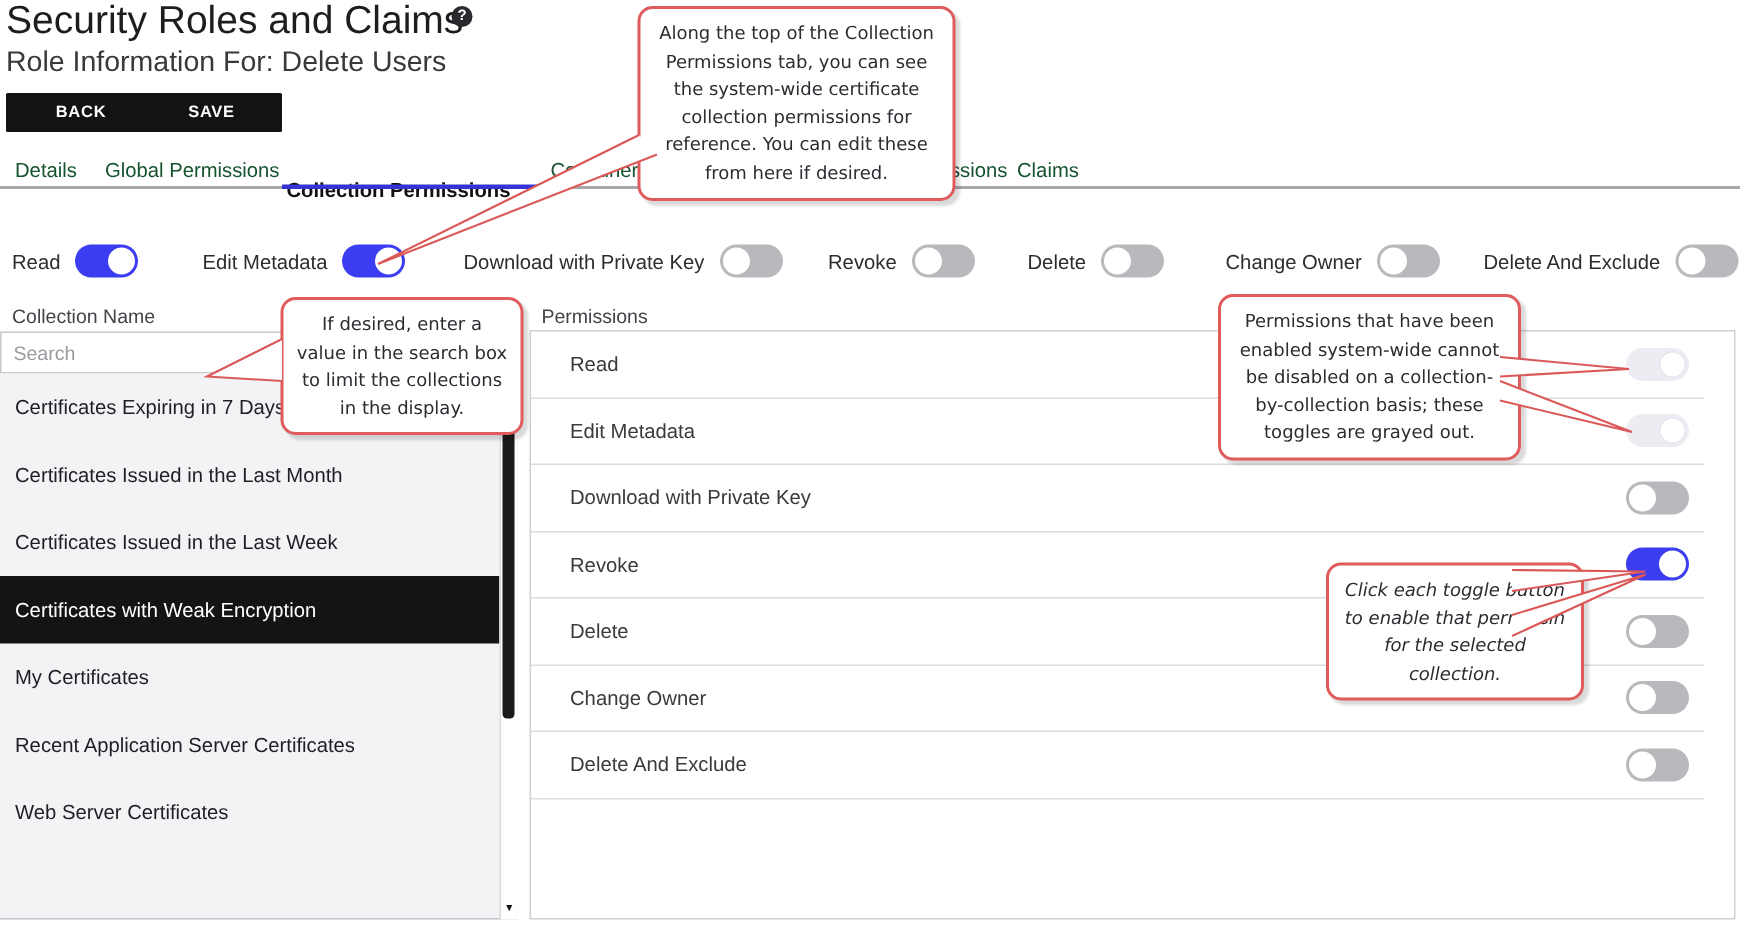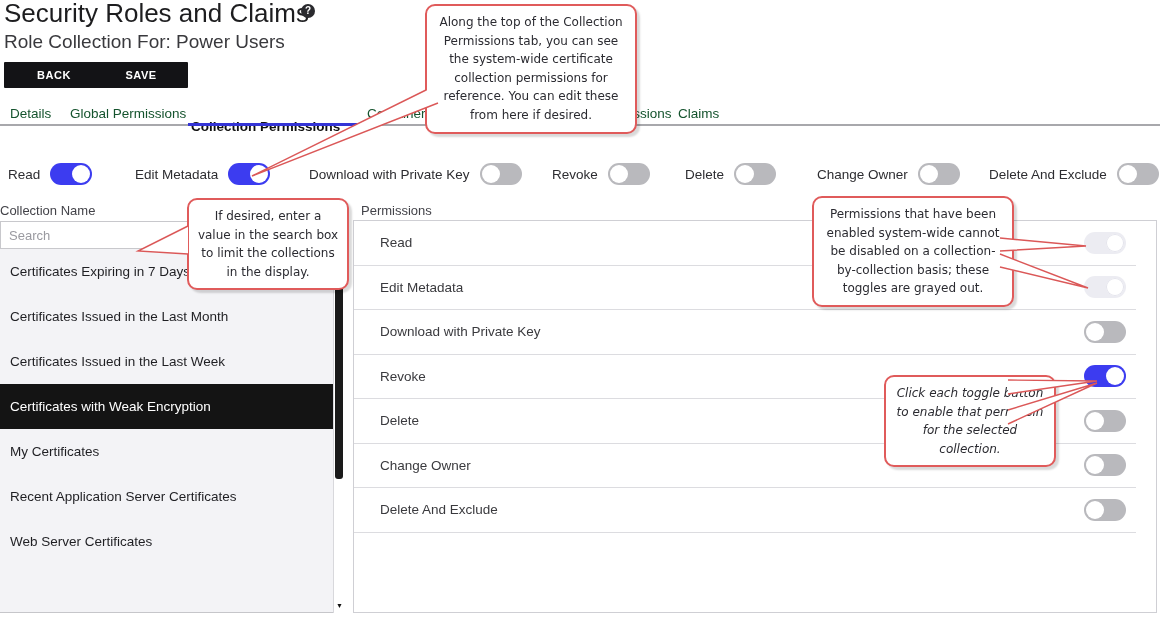--- a/index.html
+++ b/index.html
@@ -29,21 +29,21 @@
 
   
   .toggle{position:relative;display:inline-block;width:42px;height:22px;border-radius:12px;cursor:pointer;flex:none;}
   .toggle .knob{position:absolute;top:2px;width:18px;height:18px;border-radius:50%;background:#fff;}
   .toggle.on{background:#3c3cf0;} .toggle.on .knob{right:2px;}
   .toggle.off{background:#b9b9bd;} .toggle.off .knob{left:2px;}
   .toggle.dis{background:#ececf2;} .toggle.dis .knob{right:2px;box-shadow:inset 0 0 0 1px #e4e4ec;}
 
   
   .col-head{position:absolute;top:203px;font-size:13px;color:#434349;}
-  #head-collections{left:0;} #head-permissions{left:361px;}
+  #head-collections{left:8px;} #head-permissions{left:361px;}
 
   
   #search-box{position:absolute;left:0;top:221px;width:345px;height:28px;box-sizing:border-box;
       border:1px solid #c8c8cc;padding:0 8px;font-family:"Liberation Sans",sans-serif;font-size:13px;color:#444;}
   #search-box::placeholder{color:#9a9aa0;}
   #collection-list{position:absolute;left:0;top:249px;width:345px;height:364px;background:#f3f3f6;
       border-bottom:1px solid #c6c6ca;box-sizing:border-box;}
   .list-item{height:45px;width:333px;display:flex;align-items:center;padding-left:10px;box-sizing:border-box;
       font-size:13.5px;color:#1f1f23;cursor:pointer;}
   .list-item.selected{background:#141414;color:#fff;}
@@ -73,21 +73,21 @@
 
   #arrow-layer{position:absolute;left:0;top:0;width:1160px;height:618px;z-index:50;pointer-events:none;}
 </style>
 </head>
 <body>
 
 <div id="app">
 
   <div class="page-title">Security Roles and Claims</div>
   <div class="help-badge">?</div>
-  <div class="page-subtitle">Role Collection For: Power Users</div>
+  <div class="page-subtitle">Role Information For: Delete Users</div>
 
   <button class="btn" id="btn-back">BACK</button>
   <button class="btn" id="btn-save">SAVE</button>
 
   <div id="tabs">
       <div class="tab" style="left: 10px;">Details</div>
       <div class="tab" style="left: 70px;">Global Permissions</div>
       <div class="tab active" style="left: 191px; margin-top: 13px;">Collection Permissions</div>
       <div class="tab" style="left: 367px;">Container Permissions</div>
       <div class="tab" style="left: 512px;">PAM Provider Permissions</div>

